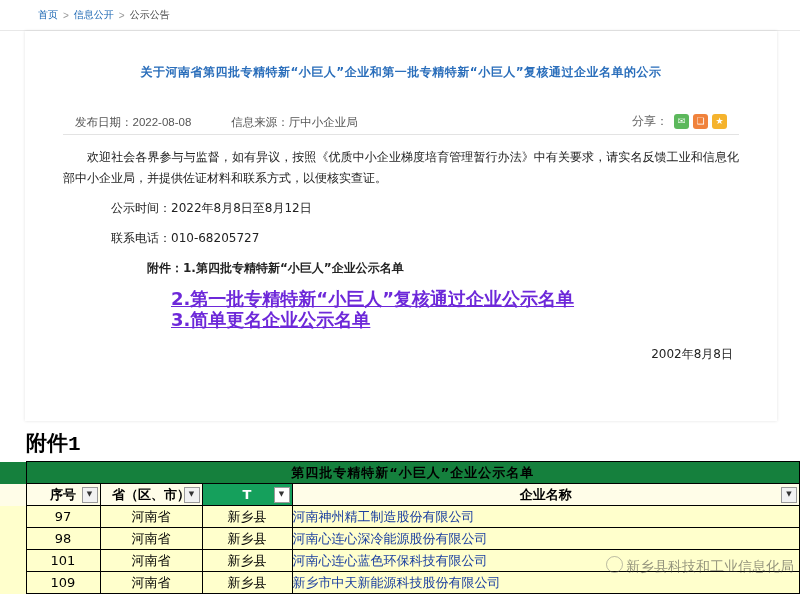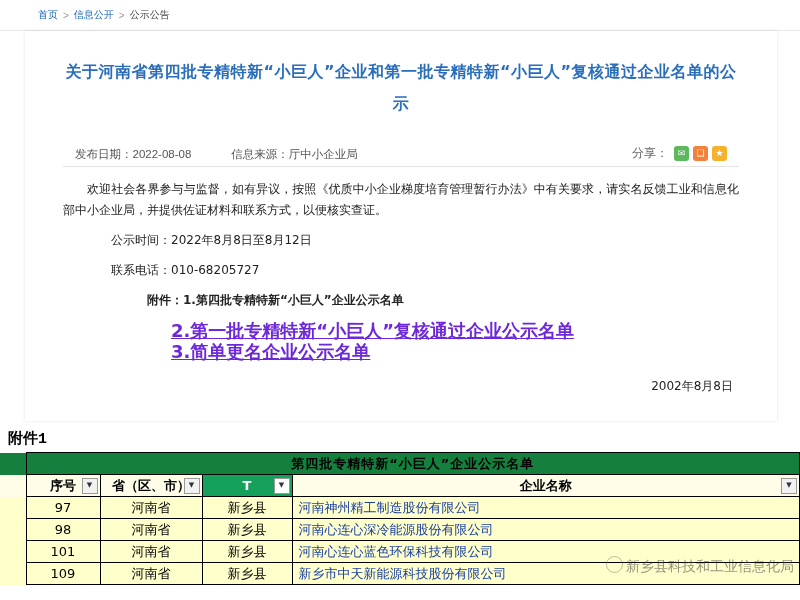--- a/index.html
+++ b/index.html
@@ -49,21 +49,21 @@
     box-shadow: 0 0 3px rgba(0,0,0,0.12);
     box-sizing: border-box;
     padding: 0 38px;
   }
 
   .title {
     margin-top: 25px;
     text-align: center;
     font-family: "DejaVu Sans", sans-serif;
     font-weight: bold;
-    font-size: 16px;
+    font-size: 12px;
     line-height: 32px;
     color: #2a6ebb;
     letter-spacing: 0.5px;
   }
 
   .meta-bar {
     margin-top: 20px;
     display: flex;
     align-items: flex-end;
     justify-content: space-between;
@@ -164,23 +164,23 @@
     left: 0;
     top: 425px;
     width: 800px;
     height: 175px;
     background: #ffffff;
     overflow: hidden;
   }
   .sheet-attach {
     font-family: Liberation Mono, monospace;
     font-weight: bold;
-    font-size: 15px;
+    font-size: 21px;
     color: #000000;
-    padding: 4px 0 4px 8px;
+    padding: 4px 0 4px 26px;
     background: #ffffff;
   }
   table.grid {
     border-collapse: collapse;
     width: 100%;
     table-layout: fixed;
     font-family: "DejaVu Sans", sans-serif;
   }
   table.grid td {
     border: 1px solid #000000;
@@ -229,21 +229,20 @@
   }
   .filter-btn.on {
     background: #ffffff;
   }
   .data-row td {
     background: #ffffcc;
     font-size: 13px;
   }
   .data-row td.c-name {
     text-align: left;
-    padding-left: 6px;
     color: #1b3fa0;
   }
   .data-row td.c-idx { color: #000000; }
 
   
   .watermark {
     position: absolute;
     right: 6px;
     bottom: 24px;
     font-family: "DejaVu Sans", sans-serif;

